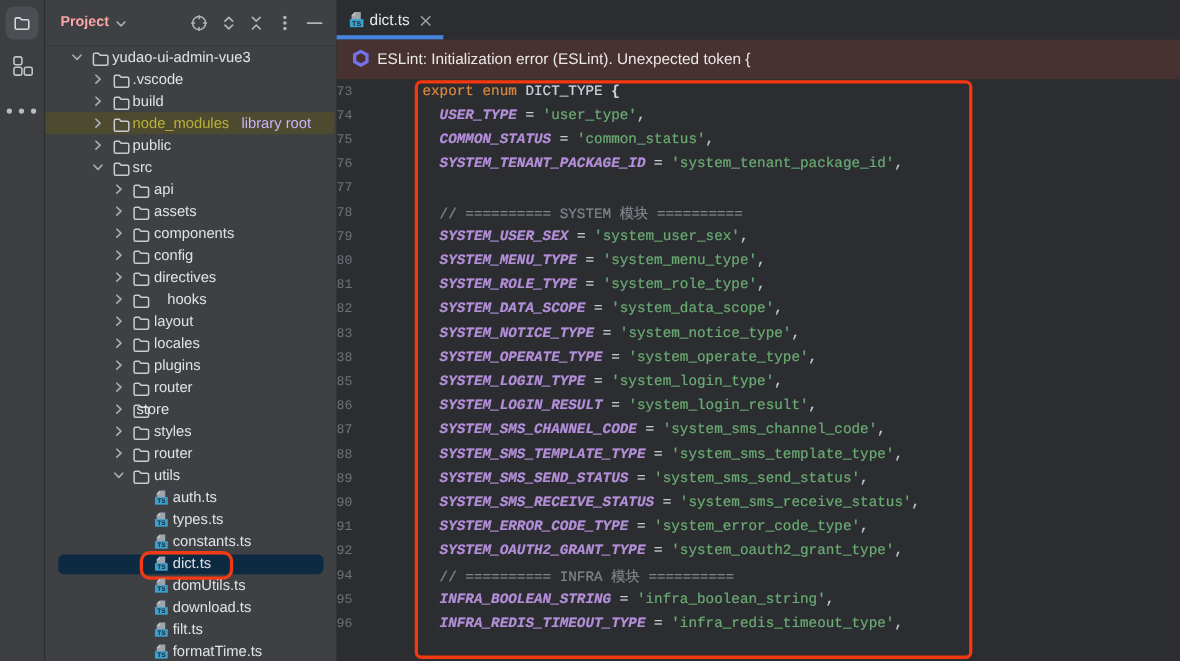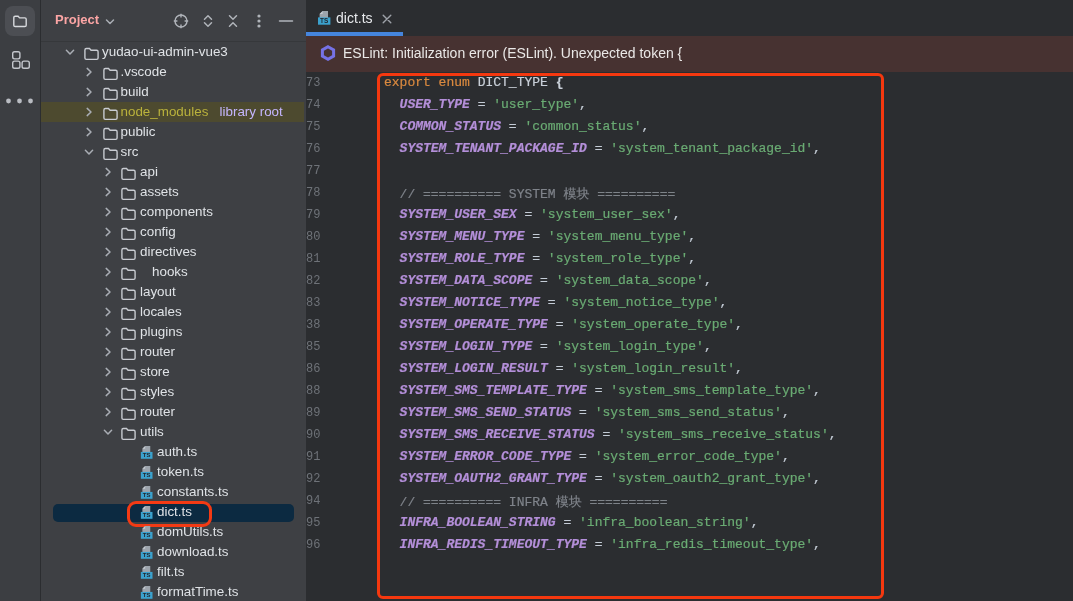--- a/index.html
+++ b/index.html
@@ -225,21 +225,21 @@
             </svg></span>
           <span class="lbl" style="left:140px">router</span>
         </div>
 <div class="trow" style="top:362px">
           <span class="ic" style="left:100.5px"><svg width="14" height="14" viewBox="0 0 14 14" fill="none">
               <path d="M5.2 3.4 L9 7 L5.2 10.6" stroke="#a9adb4" stroke-width="1.5" stroke-linecap="round" stroke-linejoin="round"></path>
             </svg></span>
           <span class="ic" style="left:119.5px"><svg width="17" height="17" viewBox="0 0 16 16" fill="none">
               <path d="M1.8 12.2 V4.6 C1.8 3.85 2.4 3.25 3.15 3.25 H6.1 L7.6 4.9 H12.85 C13.6 4.9 14.2 5.5 14.2 6.25 V12.2 C14.2 12.95 13.6 13.55 12.85 13.55 H3.15 C2.4 13.55 1.8 12.95 1.8 12.2 Z" stroke="#c9ccd2" stroke-width="1.3"></path>
             </svg></span>
-          <span class="lbl" style="left:140px">store</span>
+          <span class="lbl" style="left:124px">store</span>
         </div>
 <div class="trow" style="top:382px">
           <span class="ic" style="left:100.5px"><svg width="14" height="14" viewBox="0 0 14 14" fill="none">
               <path d="M5.2 3.4 L9 7 L5.2 10.6" stroke="#a9adb4" stroke-width="1.5" stroke-linecap="round" stroke-linejoin="round"></path>
             </svg></span>
           <span class="ic" style="left:119.5px"><svg width="17" height="17" viewBox="0 0 16 16" fill="none">
               <path d="M1.8 12.2 V4.6 C1.8 3.85 2.4 3.25 3.15 3.25 H6.1 L7.6 4.9 H12.85 C13.6 4.9 14.2 5.5 14.2 6.25 V12.2 C14.2 12.95 13.6 13.55 12.85 13.55 H3.15 C2.4 13.55 1.8 12.95 1.8 12.2 Z" stroke="#c9ccd2" stroke-width="1.3"></path>
             </svg></span>
           <span class="lbl" style="left:140px">styles</span>
         </div>
@@ -270,21 +270,21 @@
             </svg></span>
           <span class="lbl" style="left:157px">auth.ts</span>
         </div>
 <div class="trow" style="top:462px">
           <span class="ic" style="left:138.5px"><svg width="15" height="15" viewBox="0 0 16 16">
               <path d="M6.6 1 H12 V9 H3.6 V4 Z" fill="#9da4ac"></path>
               <path d="M6.6 1 L6.6 4 L3.6 4 Z" fill="#c6cbd1"></path>
               <rect x="2" y="7.4" width="12.4" height="7.3" fill="#3ba1cd"></rect>
               <text x="8.2" y="13.3" font-family="Liberation Sans, sans-serif" font-size="6.4" font-weight="bold" fill="#23272e" text-anchor="middle">TS</text>
             </svg></span>
-          <span class="lbl" style="left:157px">token.ts</span>
+          <span class="lbl" style="left:157px">types.ts</span>
         </div>
 <div class="trow" style="top:482px">
           <span class="ic" style="left:138.5px"><svg width="15" height="15" viewBox="0 0 16 16">
               <path d="M6.6 1 H12 V9 H3.6 V4 Z" fill="#9da4ac"></path>
               <path d="M6.6 1 L6.6 4 L3.6 4 Z" fill="#c6cbd1"></path>
               <rect x="2" y="7.4" width="12.4" height="7.3" fill="#3ba1cd"></rect>
               <text x="8.2" y="13.3" font-family="Liberation Sans, sans-serif" font-size="6.4" font-weight="bold" fill="#23272e" text-anchor="middle">TS</text>
             </svg></span>
           <span class="lbl" style="left:157px">constants.ts</span>
         </div>
@@ -428,20 +428,24 @@
         </div>
 <div class="cl">
           <span class="ln">85</span>
           <span class="ct"><span class="pl">  </span><span class="en">SYSTEM_LOGIN_TYPE</span><span class="op"> = </span><span class="st">'system_login_type'</span><span class="op">,</span></span>
         </div>
 <div class="cl">
           <span class="ln">86</span>
           <span class="ct"><span class="pl">  </span><span class="en">SYSTEM_LOGIN_RESULT</span><span class="op"> = </span><span class="st">'system_login_result'</span><span class="op">,</span></span>
         </div>
 <div class="cl">
+          <span class="ln">87</span>
+          <span class="ct"><span class="pl">  </span><span class="en">SYSTEM_SMS_CHANNEL_CODE</span><span class="op"> = </span><span class="st">'system_sms_channel_code'</span><span class="op">,</span></span>
+        </div>
+<div class="cl">
           <span class="ln">88</span>
           <span class="ct"><span class="pl">  </span><span class="en">SYSTEM_SMS_TEMPLATE_TYPE</span><span class="op"> = </span><span class="st">'system_sms_template_type'</span><span class="op">,</span></span>
         </div>
 <div class="cl">
           <span class="ln">89</span>
           <span class="ct"><span class="pl">  </span><span class="en">SYSTEM_SMS_SEND_STATUS</span><span class="op"> = </span><span class="st">'system_sms_send_status'</span><span class="op">,</span></span>
         </div>
 <div class="cl">
           <span class="ln">90</span>
           <span class="ct"><span class="pl">  </span><span class="en">SYSTEM_SMS_RECEIVE_STATUS</span><span class="op"> = </span><span class="st">'system_sms_receive_status'</span><span class="op">,</span></span>

